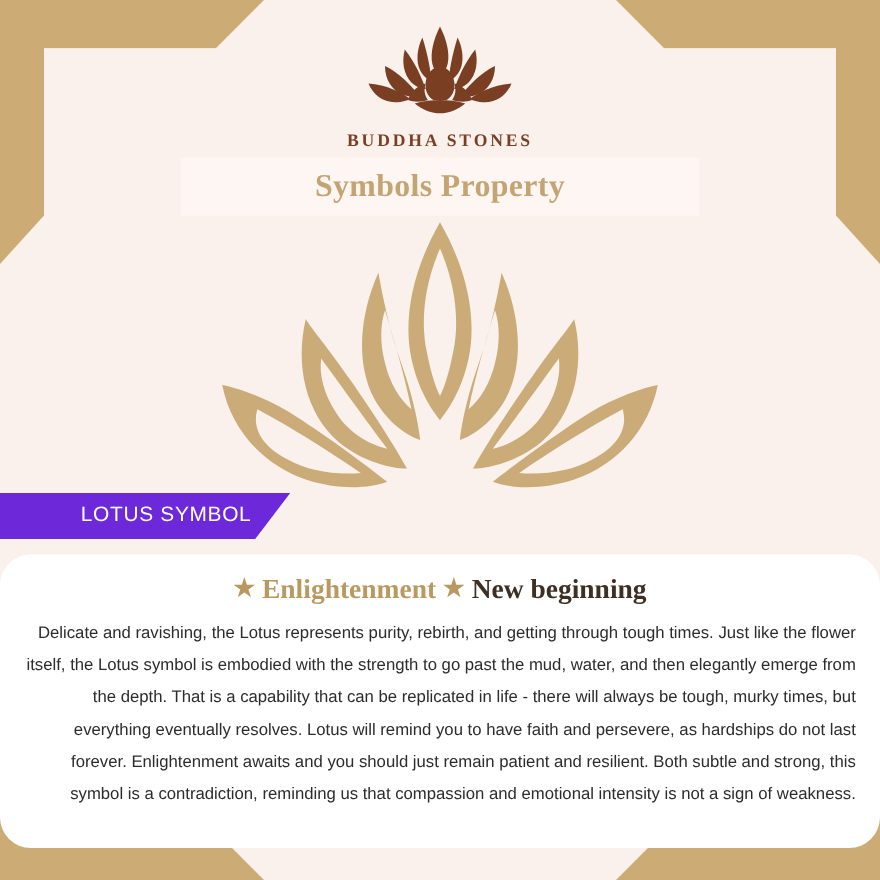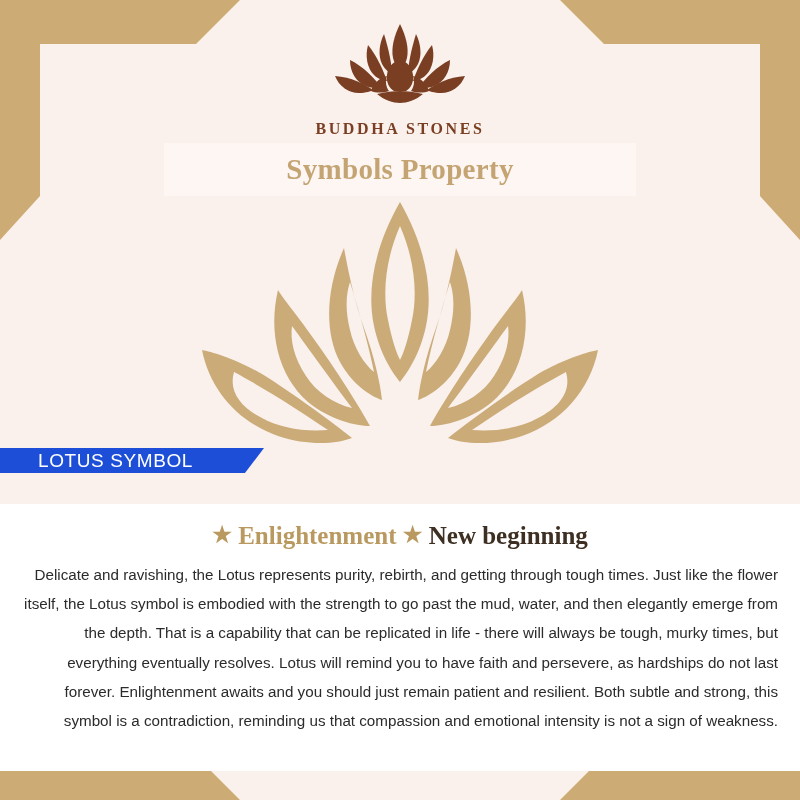--- a/index.html
+++ b/index.html
@@ -134,42 +134,44 @@
     width: 464px;
     height: 290px;
   }
 
   
   .ribbon {
     position: absolute;
     left: 0;
     top: 448px;
     width: 264px;
-    height: 25px;
-    background: #1d4ed8;
+    height: 42px;
+    background: #6d28d9;
     clip-path: polygon(0 0, 264px 0, 232px 42px, 0 42px);
     display: flex;
     align-items: center;
+    justify-content: center;
   }
   .ribbon-label {
     padding-left: 38px;
     font-size: 19px;
     color: #ffffff;
     letter-spacing: 0.6px;
     font-family: "Liberation Sans", sans-serif;
   }
 
   
   .panel {
     position: absolute;
     left: 0;
     top: 504px;
     width: 800px;
     height: 267px;
     background: #ffffff;
+    border-radius: 28px;
   }
 
   .headline {
     margin: 18px 0 4px 0;
     text-align: center;
     font-size: 25px;
     font-weight: bold;
     color: #b9995f;
     font-family: "Liberation Serif", serif;
     white-space: nowrap;

